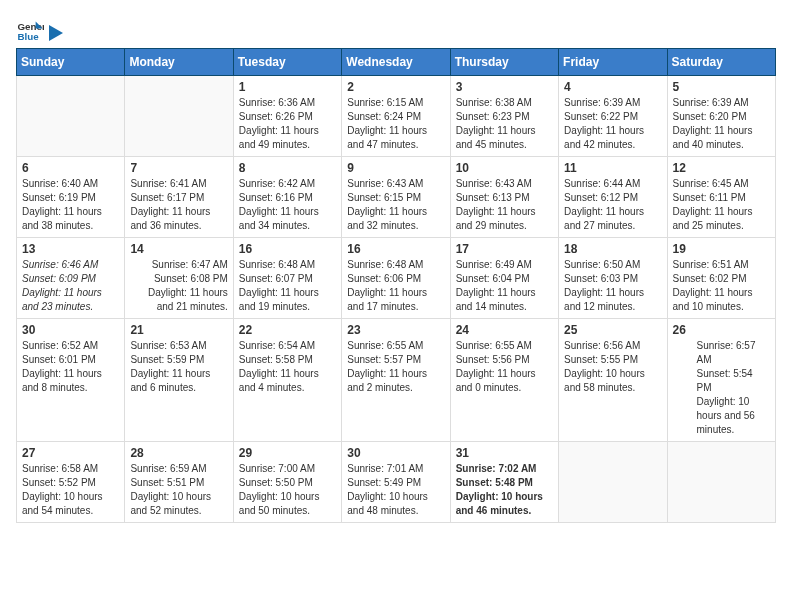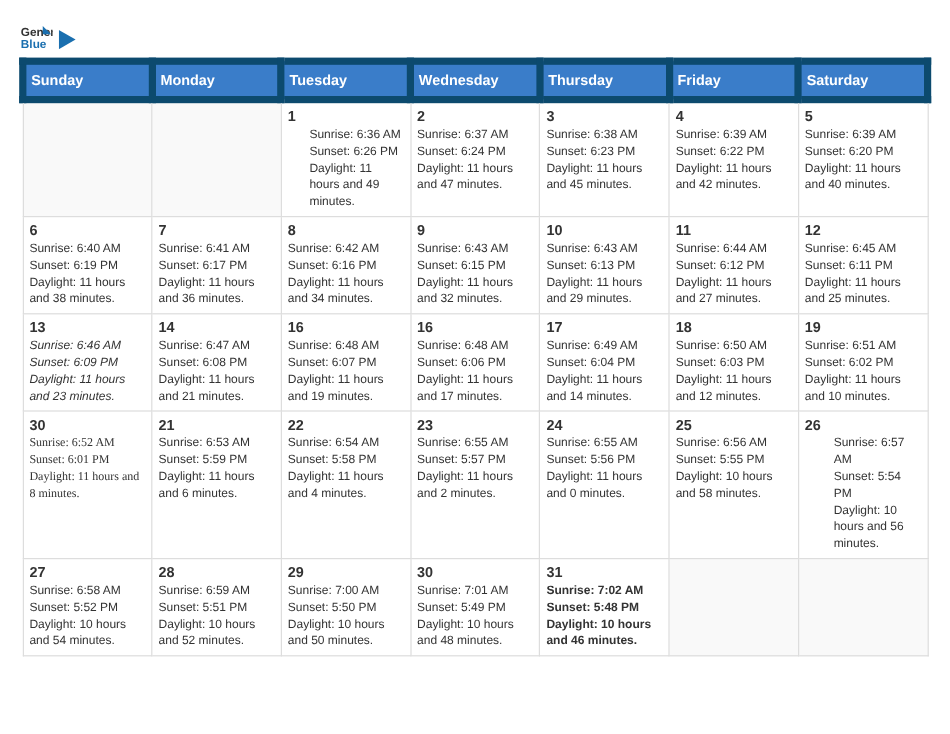--- a/index.html
+++ b/index.html
@@ -52,21 +52,21 @@
       border-collapse: collapse;
       border: 1px solid #ccc;
     }
     .calendar th {
       background-color: #3a7dc9;
       color: #fff;
       font-size: 12px;
       font-weight: bold;
       padding: 6px 4px;
       text-align: left;
-      border: 6px solid #0c4a6e;
+      border: 1px solid #0c4a6e;
     }
     .calendar td {
       vertical-align: top;
       padding: 4px 5px;
       border: 1px solid #ddd;
       font-size: 10px;
       color: #333;
       width: 108px;
       min-height: 80px;
       background: #fff;
@@ -125,27 +125,27 @@
         <th>Friday</th>
         <th>Saturday</th>
       </tr>
   </thead>
   <tbody id="calendar-body">
   <tr>
         <td class="empty"></td>
         <td class="empty"></td>
         <td>
           <span class="day-num">1</span>
-          <div class="day-detail" style="white-space: pre-line; margin-left: 18px;">Sunrise: 6:36 AM
+          <div class="day-detail" style="white-space: pre-line;">Sunrise: 6:36 AM
 Sunset: 6:26 PM
 Daylight: 11 hours and 49 minutes.</div>
         </td>
         <td>
           <span class="day-num">2</span>
-          <div class="day-detail" style="white-space: pre-line;">Sunrise: 6:37 AM
+          <div class="day-detail" style="white-space: pre-line;">Sunrise: 6:15 AM
 Sunset: 6:24 PM
 Daylight: 11 hours and 47 minutes.</div>
         </td>
         <td>
           <span class="day-num">3</span>
           <div class="day-detail" style="white-space: pre-line;">Sunrise: 6:38 AM
 Sunset: 6:23 PM
 Daylight: 11 hours and 45 minutes.</div>
         </td>
         <td>
@@ -207,21 +207,21 @@
       </tr>
       <tr>
         <td>
           <span class="day-num">13</span>
           <div class="day-detail" style="white-space: pre-line; font-style: italic;">Sunrise: 6:46 AM
 Sunset: 6:09 PM
 Daylight: 11 hours and 23 minutes.</div>
         </td>
         <td>
           <span class="day-num">14</span>
-          <div class="day-detail" style="white-space: pre-line;">Sunrise: 6:47 AM
+          <div class="day-detail" style="white-space: pre-line; text-align: right;">Sunrise: 6:47 AM
 Sunset: 6:08 PM
 Daylight: 11 hours and 21 minutes.</div>
         </td>
         <td>
           <span class="day-num">16</span>
           <div class="day-detail" style="white-space: pre-line;">Sunrise: 6:48 AM
 Sunset: 6:07 PM
 Daylight: 11 hours and 19 minutes.</div>
         </td>
         <td>
@@ -245,21 +245,21 @@
         <td>
           <span class="day-num">19</span>
           <div class="day-detail" style="white-space: pre-line;">Sunrise: 6:51 AM
 Sunset: 6:02 PM
 Daylight: 11 hours and 10 minutes.</div>
         </td>
       </tr>
       <tr>
         <td>
           <span class="day-num">30</span>
-          <div class="day-detail" style="white-space: pre-line; font-family: Liberation Serif, serif;">Sunrise: 6:52 AM
+          <div class="day-detail" style="white-space: pre-line;">Sunrise: 6:52 AM
 Sunset: 6:01 PM
 Daylight: 11 hours and 8 minutes.</div>
         </td>
         <td>
           <span class="day-num">21</span>
           <div class="day-detail" style="white-space: pre-line;">Sunrise: 6:53 AM
 Sunset: 5:59 PM
 Daylight: 11 hours and 6 minutes.</div>
         </td>
         <td>

